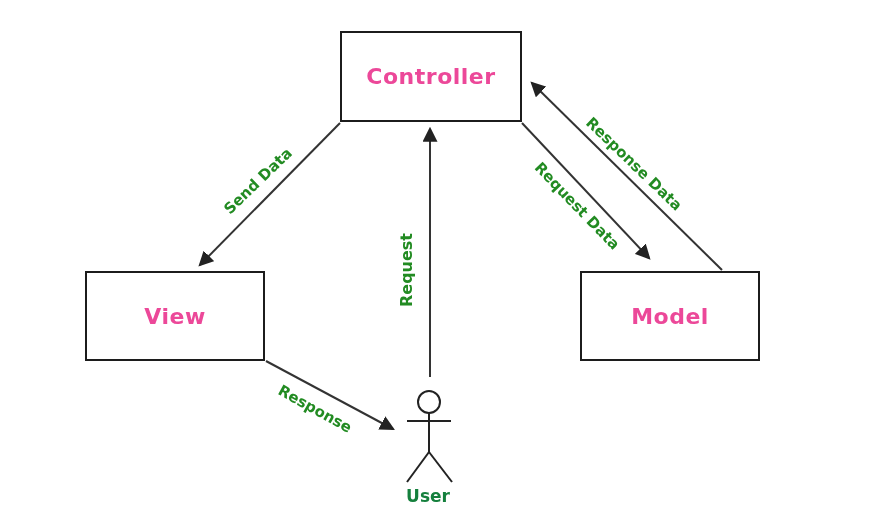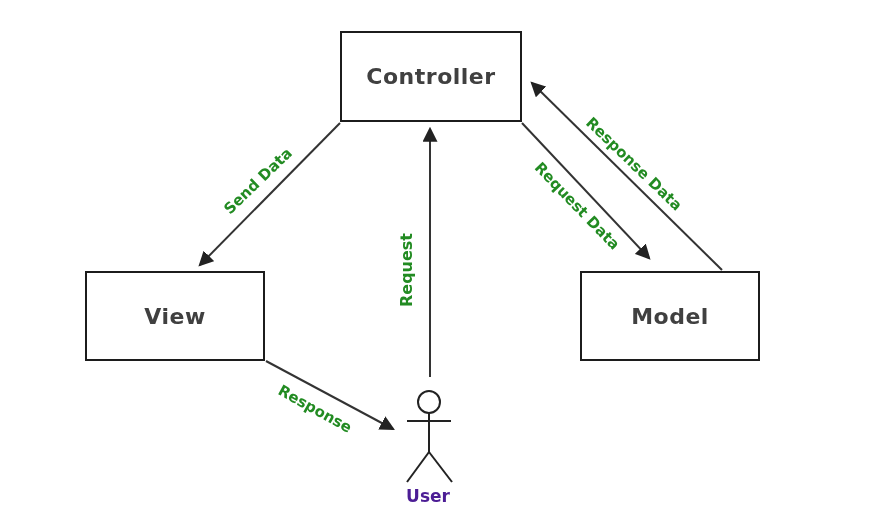--- a/index.html
+++ b/index.html
@@ -28,21 +28,21 @@
     border: 2px solid #1c1c1c;
     display: flex;
     align-items: center;
     justify-content: center;
     box-sizing: border-box;
   }
   .node-box.controller { left: 340px; top: 31px;  width: 182px; height: 91px; }
   .node-box.view       { left: 85px;  top: 271px; width: 180px; height: 90px; }
   .node-box.model      { left: 580px; top: 271px; width: 180px; height: 90px; }
   .node-label {
-    color: #404040;
+    color: #ec4899;
     font-weight: bold;
     font-size: 22px;
     letter-spacing: 0.5px;
   }
   .edge-label {
     position: absolute;
     color: #228B22;
     font-weight: bold;
     font-size: 15px;
     white-space: nowrap;
@@ -51,21 +51,21 @@
   .edge-label.send-data     { left: 258px; top: 181px; transform: translate(-50%,-50%) rotate(-44deg); }
   .edge-label.request       { left: 406px; top: 270px; transform: translate(-50%,-50%) rotate(-90deg); font-size: 16px; }
   .edge-label.request-data  { left: 577px; top: 206px; transform: translate(-50%,-50%) rotate(46deg); }
   .edge-label.response-data { left: 634px; top: 164px; transform: translate(-50%,-50%) rotate(44deg); }
   .edge-label.response      { left: 315px; top: 409px; transform: translate(-50%,-50%) rotate(29deg); }
   .user-label {
     position: absolute;
     left: 428px;
     top: 496px;
     transform: translate(-50%,-50%);
-    color: #4c1d95;
+    color: #15803d;
     font-weight: bold;
     font-size: 17px;
   }
 </style>
 </head>
 <body>
 
 <div class="canvas">
 
   <svg class="overlay" width="873" height="515" viewBox="0 0 873 515" xmlns="http://www.w3.org/2000/svg">

